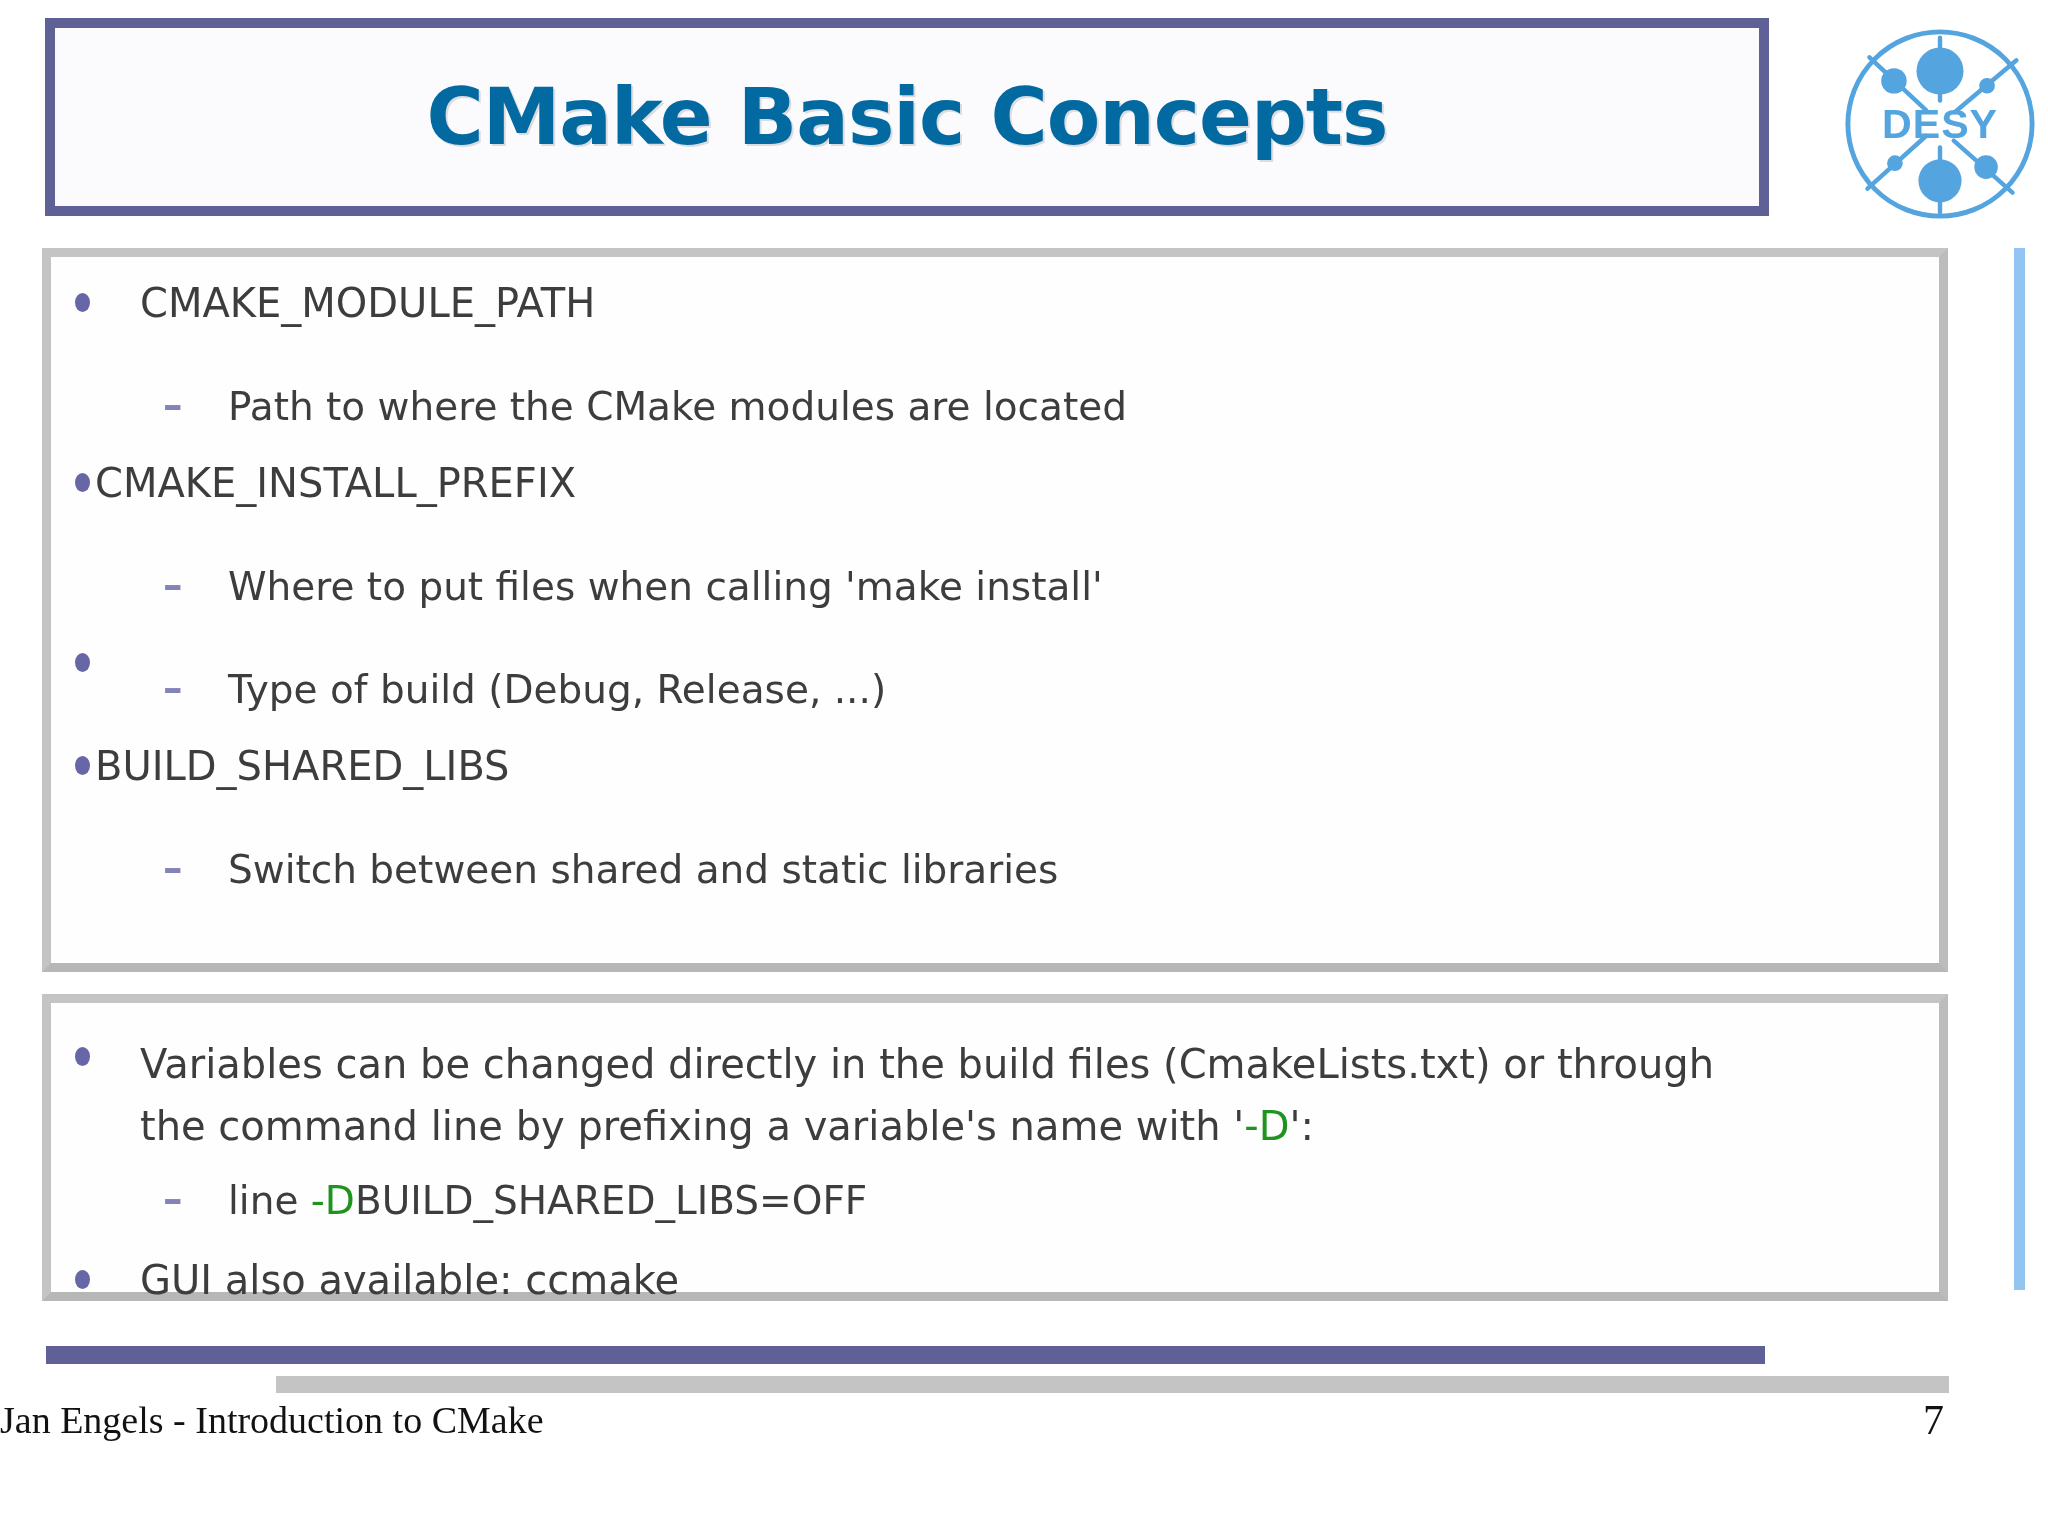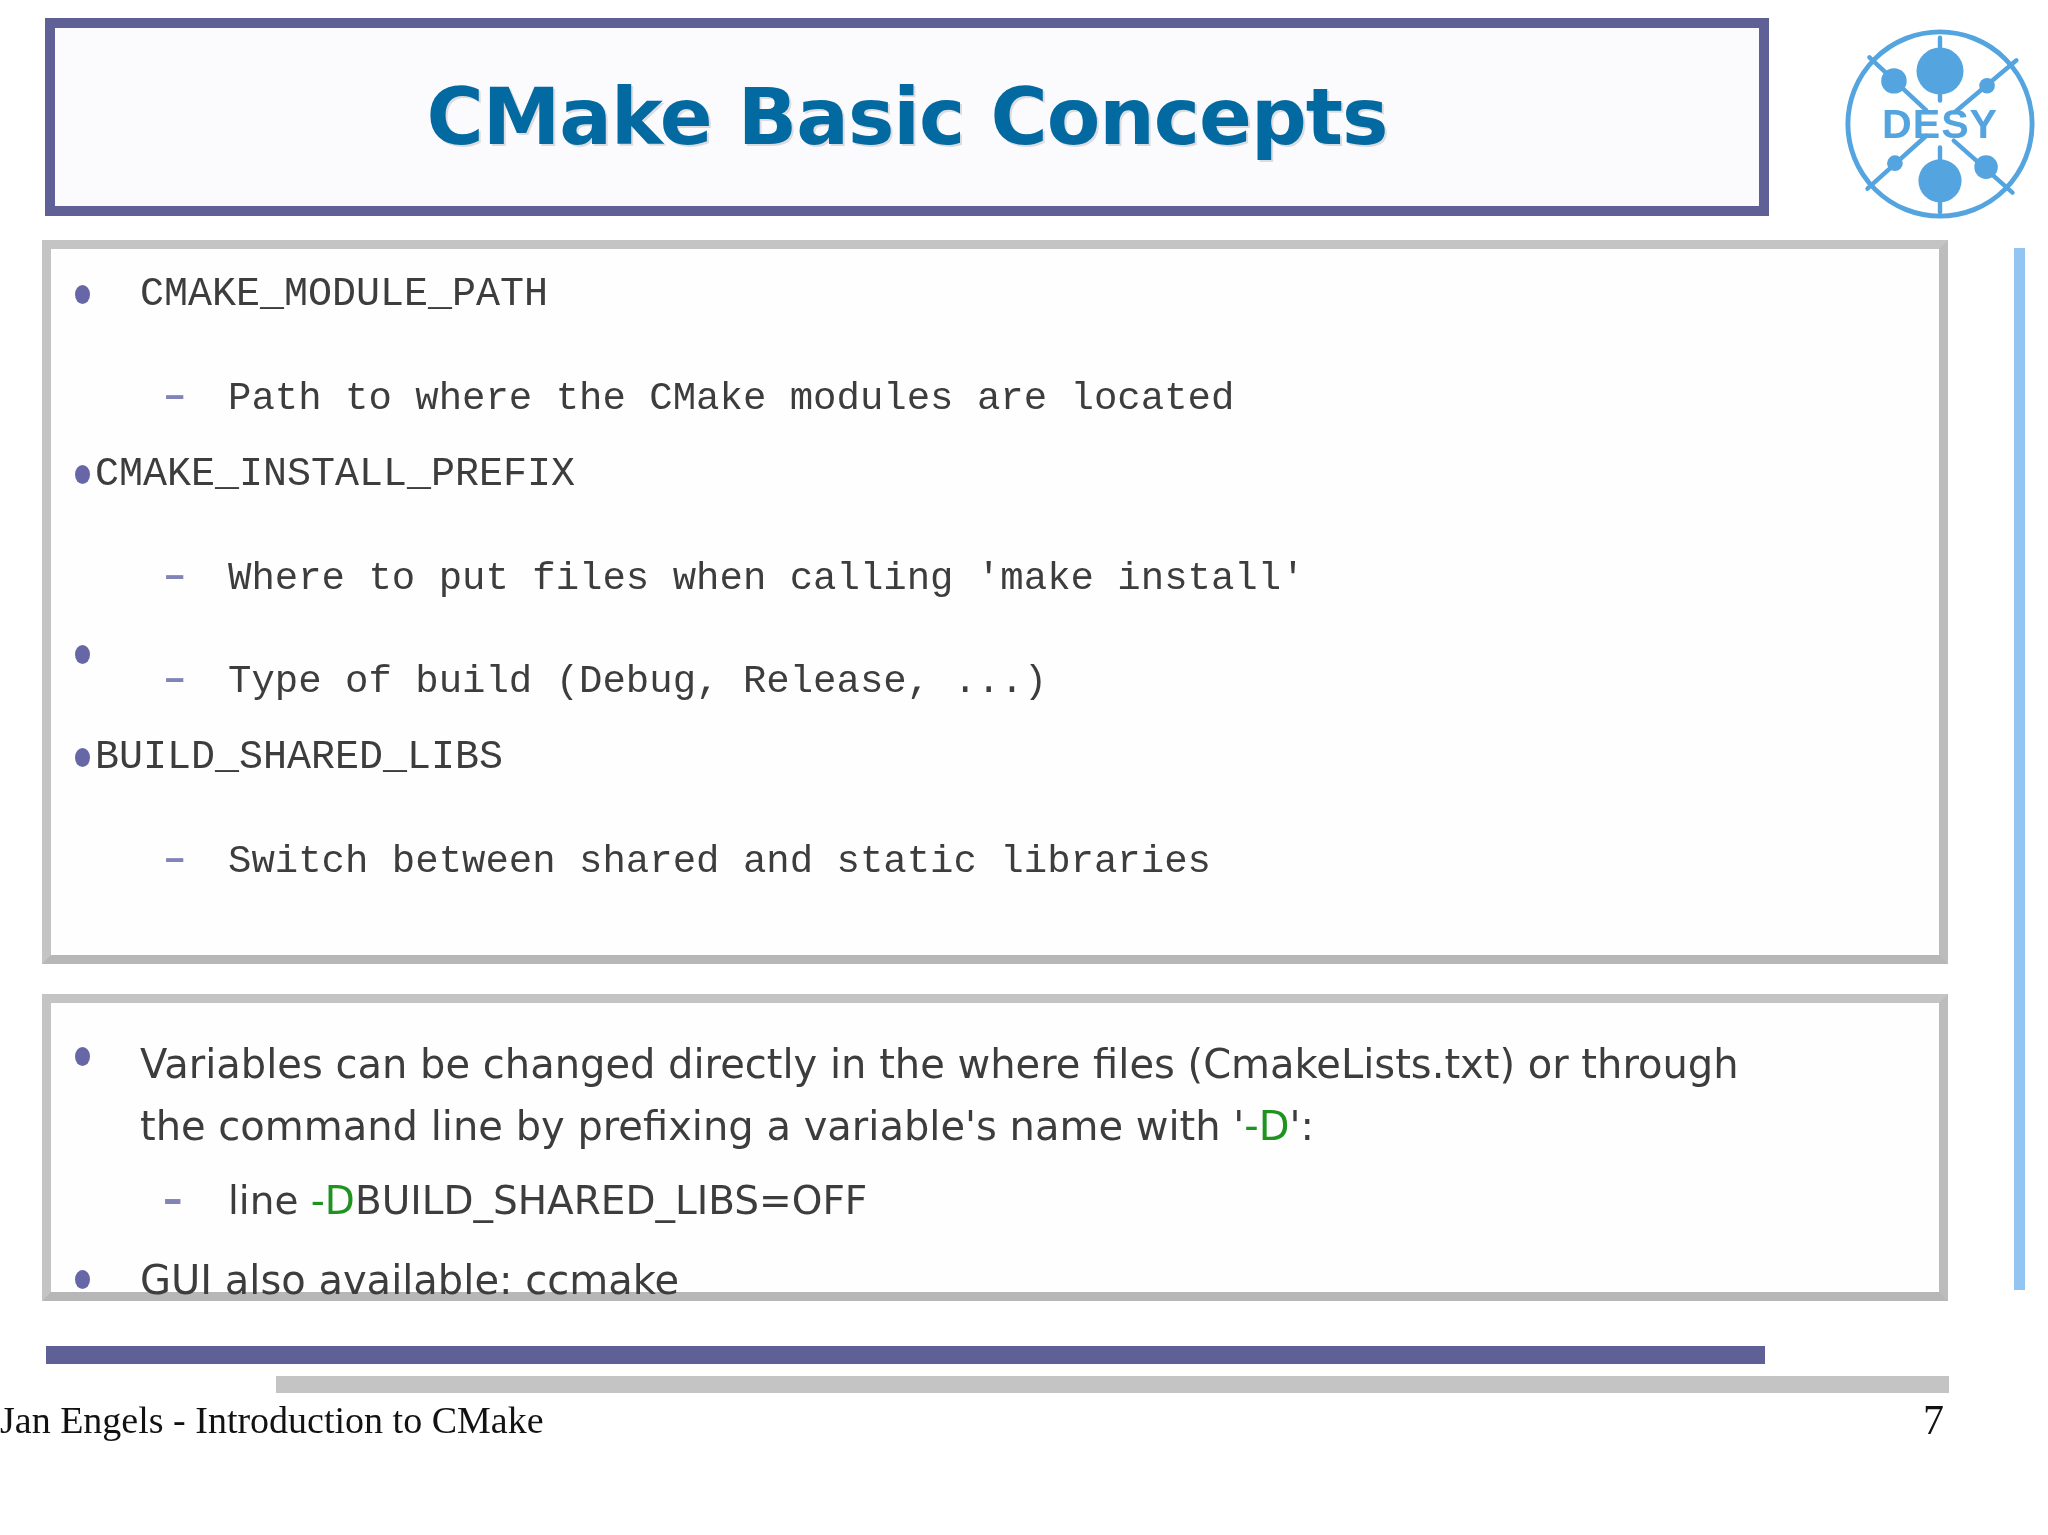--- a/index.html
+++ b/index.html
@@ -38,21 +38,21 @@
   
   .box {
     position: absolute;
     left: 42px;
     width: 1906px;
     border: 9px solid #c4c4c4;
     border-bottom-color: #b7b7b7;
     border-right-color: #bcbcbc;
     background: #fefefe;
   }
-  .box1 { top: 240px; height: 724px; padding-top: 22px; font-family: Liberation Mono, monospace; }
+  .box1 { top: 248px; height: 724px; padding-top: 22px; }
   .box2 { top: 994px; height: 307px; padding-top: 30px; }
 
   .row { position: relative; }
   .row.main { padding-left: 89px; font-size: 40px; line-height: 48px; }
   .row.sub  { padding-left: 177px; font-size: 39px; line-height: 46px; }
 
   .box1 .row.sub { margin-top: 57px; }
   .box1 .row.main + .row.main,
   .box1 .row.sub + .row.main { margin-top: 29px; padding-left: 44px; }
 
@@ -172,21 +172,21 @@
   <div class="row sub">
     <span class="dash">–</span>
     <span>Switch between shared and static libraries</span>
   </div>
 </section>
 
 <section class="box box2">
   <div class="row main">
     <span class="dot"></span>
     <div class="para">
-      <span>Variables can be changed directly in the where files (CmakeLists.txt) or through</span><br>
+      <span>Variables can be changed directly in the build files (CmakeLists.txt) or through</span><br>
       <span>the command line by prefixing a variable's name with '</span><span class="green">-D</span><span>':</span>
     </div>
   </div>
   <div class="row sub cmd">
     <span class="dash">–</span>
     <span>line </span><span class="green">-D</span><span>BUILD_SHARED_LIBS=OFF</span>
   </div>
   <div class="row main gui">
     <span class="dot"></span>
     <span>GUI also available: ccmake</span>

